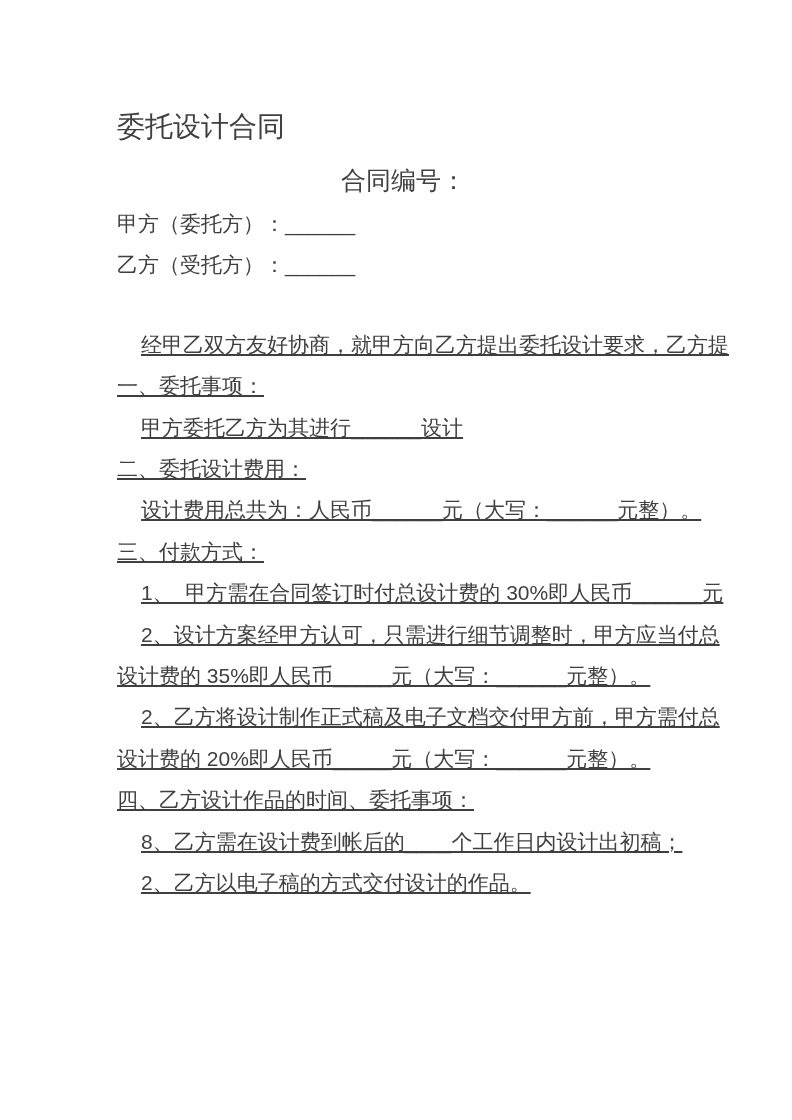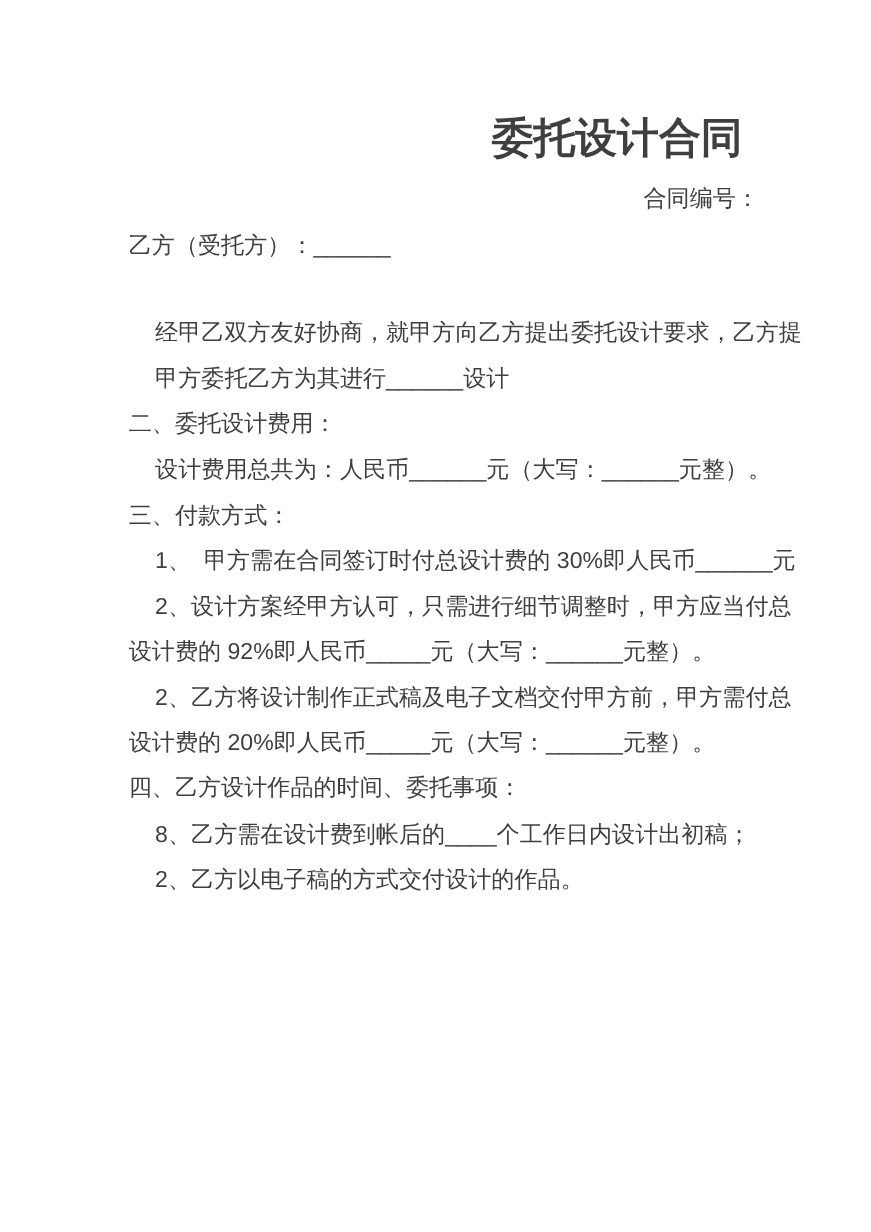--- a/index.html
+++ b/index.html
@@ -16,77 +16,80 @@
   }
   .doc {
     box-sizing: border-box;
     width: 792px;
     height: 1120px;
     padding: 0 117px;
     background: #ffffff;
   }
   .doc-title {
     margin: 106px 0 0 0;
-    font-size: 38px;
-    font-weight: 700;
+    font-size: 28px;
+    font-weight: 400;
     line-height: 41px;
-    text-align: right;
+    text-align: left;
     white-space: pre;
   }
   .contract-no {
     margin-top: 13px;
     margin-right: -15px;
-    font-size: 21px;
+    font-size: 25px;
     line-height: 41px;
-    text-align: right;
+    text-align: center;
     white-space: pre;
   }
   .party-block {
     margin-top: 2px;
   }
   .party-line {
     font-size: 21px;
     line-height: 41.4px;
     white-space: pre;
   }
   .body-block {
     margin-top: 38px;
+    text-decoration: underline;
   }
   .line {
     font-size: 21px;
     line-height: 41.4px;
     white-space: pre;
   }
   .line.ind {
     padding-left: 24px;
   }
 </style>
 </head>
 <body>
 
 <div class="doc">
 
   <h1 class="doc-title">委托设计合同</h1>
 
   <div class="contract-no">合同编号：</div>
 
   <div class="party-block">
+    <div class="party-line">甲方（委托方）：______</div>
     <div class="party-line">乙方（受托方）：______</div>
   </div>
 
   <div class="body-block" id="body-lines">
 
   <div class="line ind">经甲乙双方友好协商，就甲方向乙方提出委托设计要求，乙方提</div>
+      <div class="line">一、委托事项：</div>
       <div class="line ind">甲方委托乙方为其进行______设计</div>
       <div class="line">二、委托设计费用：</div>
       <div class="line ind">设计费用总共为：人民币______元（大写：______元整）。</div>
       <div class="line">三、付款方式：</div>
       <div class="line ind">1、  甲方需在合同签订时付总设计费的 30%即人民币______元</div>
       <div class="line ind">2、设计方案经甲方认可，只需进行细节调整时，甲方应当付总</div>
-      <div class="line">设计费的 92%即人民币_____元（大写：______元整）。</div>
+      <div class="line">设计费的 35%即人民币_____元（大写：______元整）。</div>
       <div class="line ind">2、乙方将设计制作正式稿及电子文档交付甲方前，甲方需付总</div>
       <div class="line">设计费的 20%即人民币_____元（大写：______元整）。</div>
       <div class="line">四、乙方设计作品的时间、委托事项：</div>
       <div class="line ind">8、乙方需在设计费到帐后的____个工作日内设计出初稿；</div>
       <div class="line ind">2、乙方以电子稿的方式交付设计的作品。</div>
     </div>
 
 </div>
 
 </body></html>

